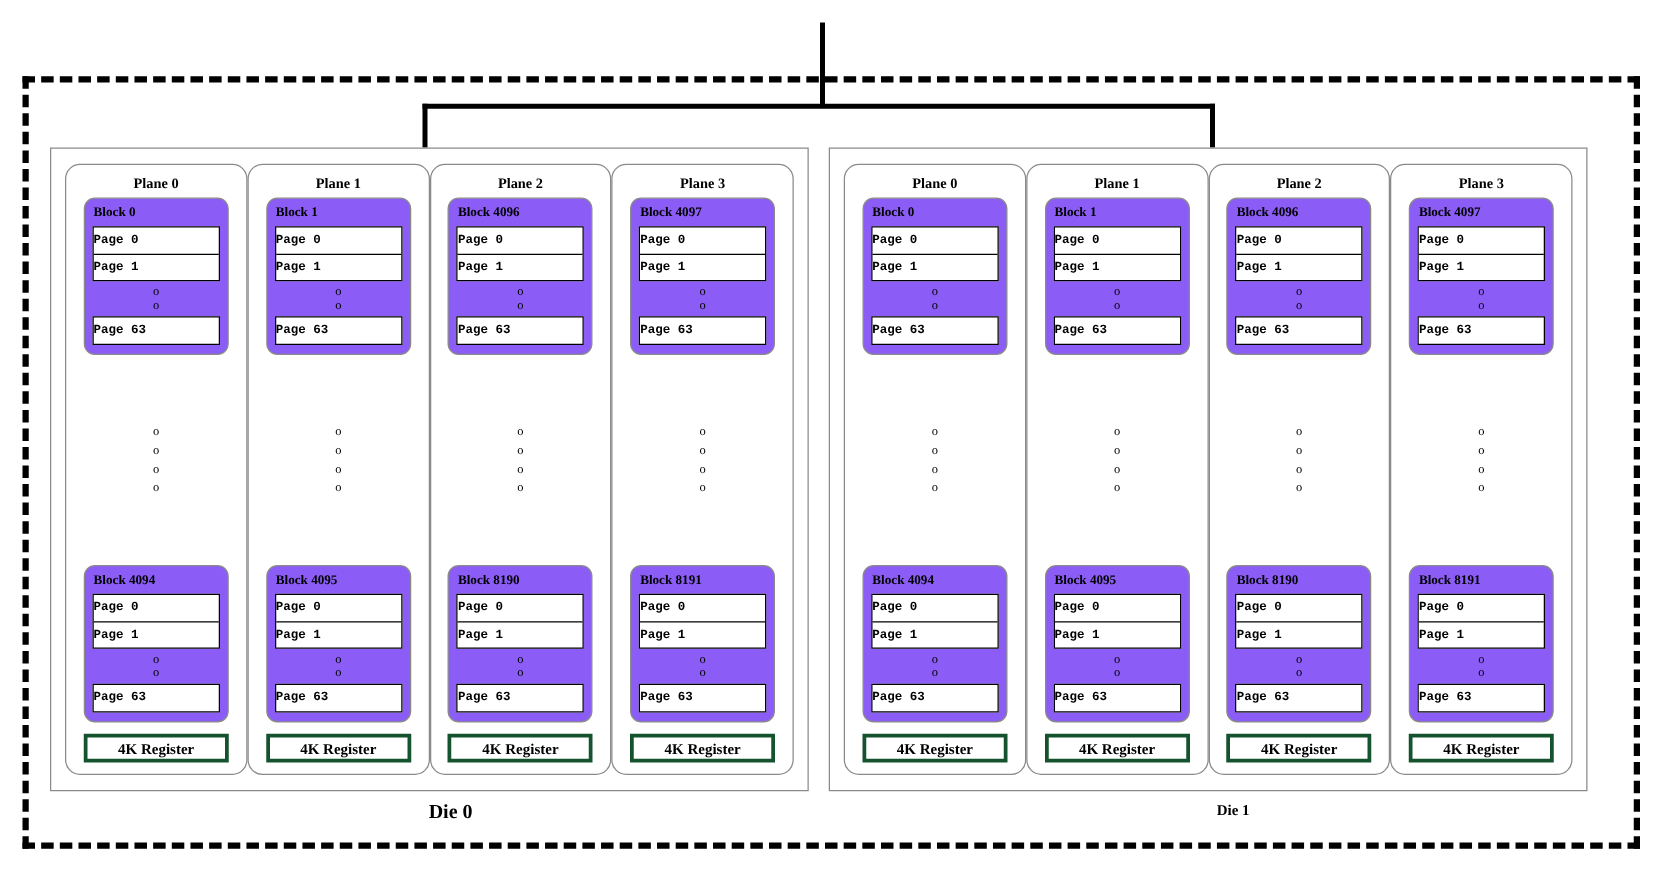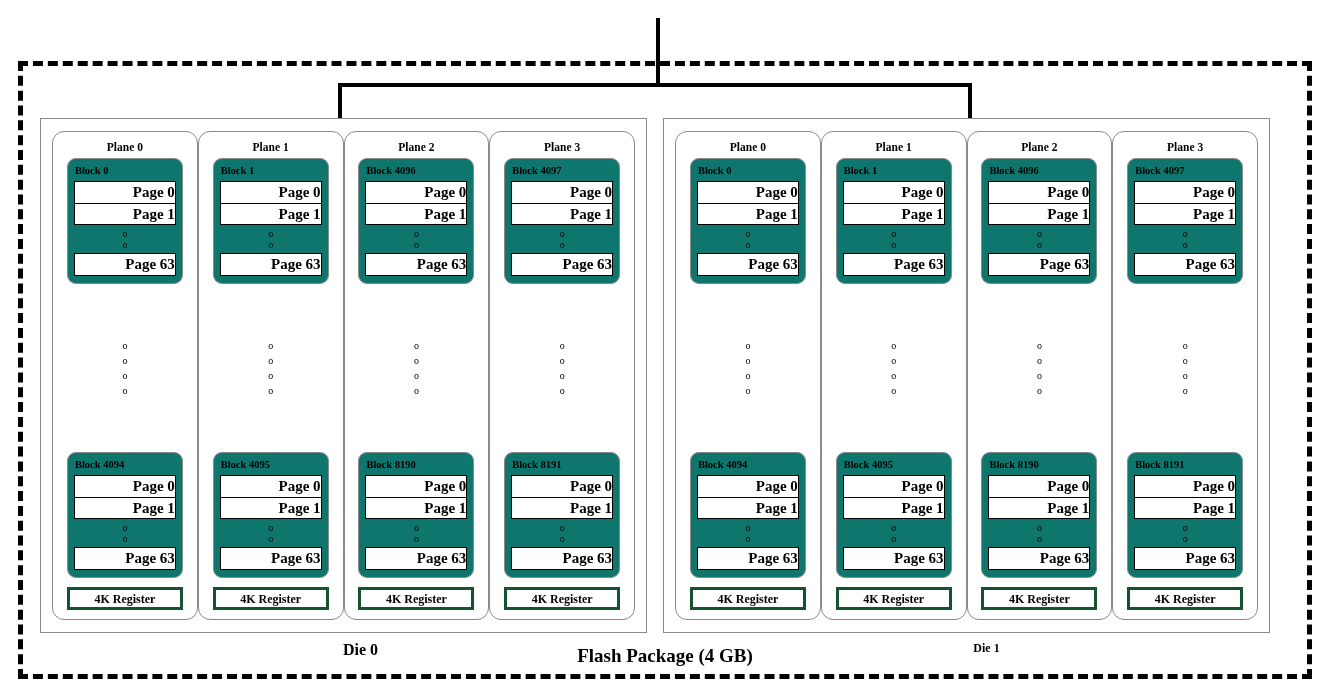--- a/index.html
+++ b/index.html
@@ -83,42 +83,43 @@
     margin:2px 0 4px 0;
     text-align:center;
   }
 
   
   .block{
     width:116px;
     box-sizing:border-box;
     border:1.5px solid #8a8a8a;
     border-radius:9px;
-    background:#0f766e;
+    background:#8b5cf6;
     padding:4px 6px 7px 6px;
   }
   .block-title{
     font-weight:bold;
     font-size:10.5px;
     line-height:13px;
     text-align:left;
     margin:1px 0 4px 1px;
   }
   .page-stack{
     border:1.2px solid #000;
     box-sizing:border-box;
     background:#fff;
   }
   .page{
     height:21px;
     line-height:21px;
-    text-align:right;
-    font-weight:bold;
-    font-size:15px;
-    box-sizing:border-box;
+    text-align:left;
+    font-weight:bold;
+    font-size:10px;
+    box-sizing:border-box;
+    font-family:Liberation Mono, monospace;
   }
   .page + .page{ border-top:1.2px solid #000; }
 
   .dots-small{
     text-align:center;
     font-size:10px;
     line-height:11px;
     padding:3px 0 3px 0;
     letter-spacing:0;
   }
@@ -482,15 +483,14 @@
               <div class="page">Page 63</div>
             </div>
           </div>
           <div class="register">4K Register</div>
         </div>
       </div>
   </div>
 
   <div class="caption" id="die-0-caption">Die 0</div>
   <div class="caption" id="die-1-caption">Die 1</div>
-  <div class="caption" id="package-caption">Flash Package (4 GB)</div>
 
 </div>
 
 </body></html>

